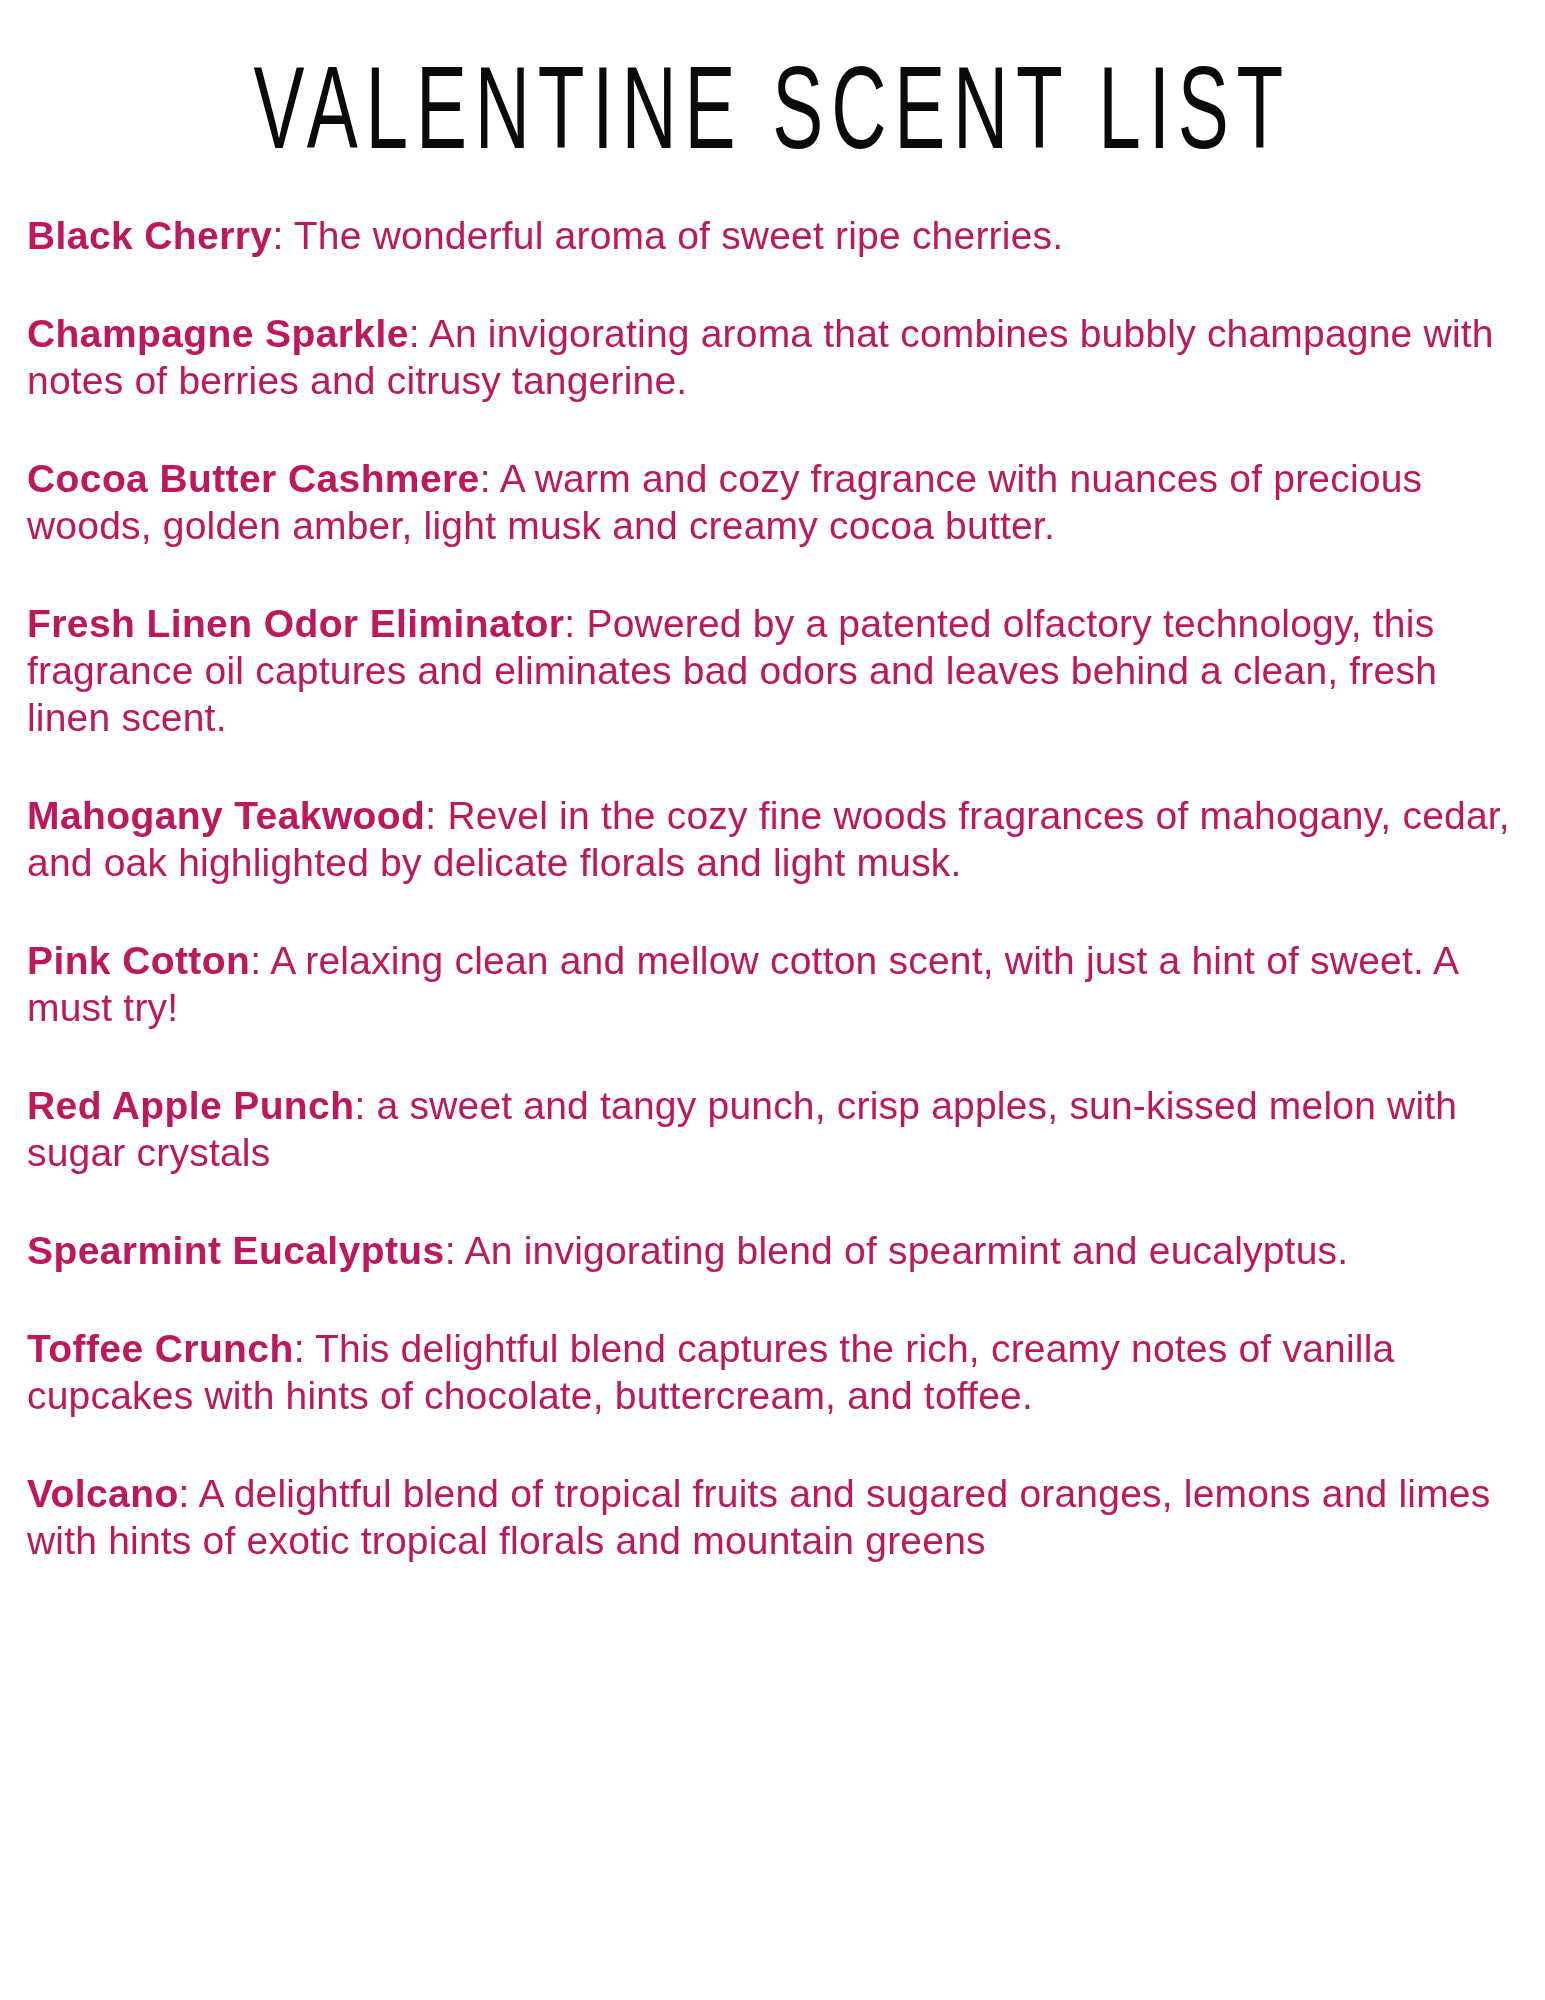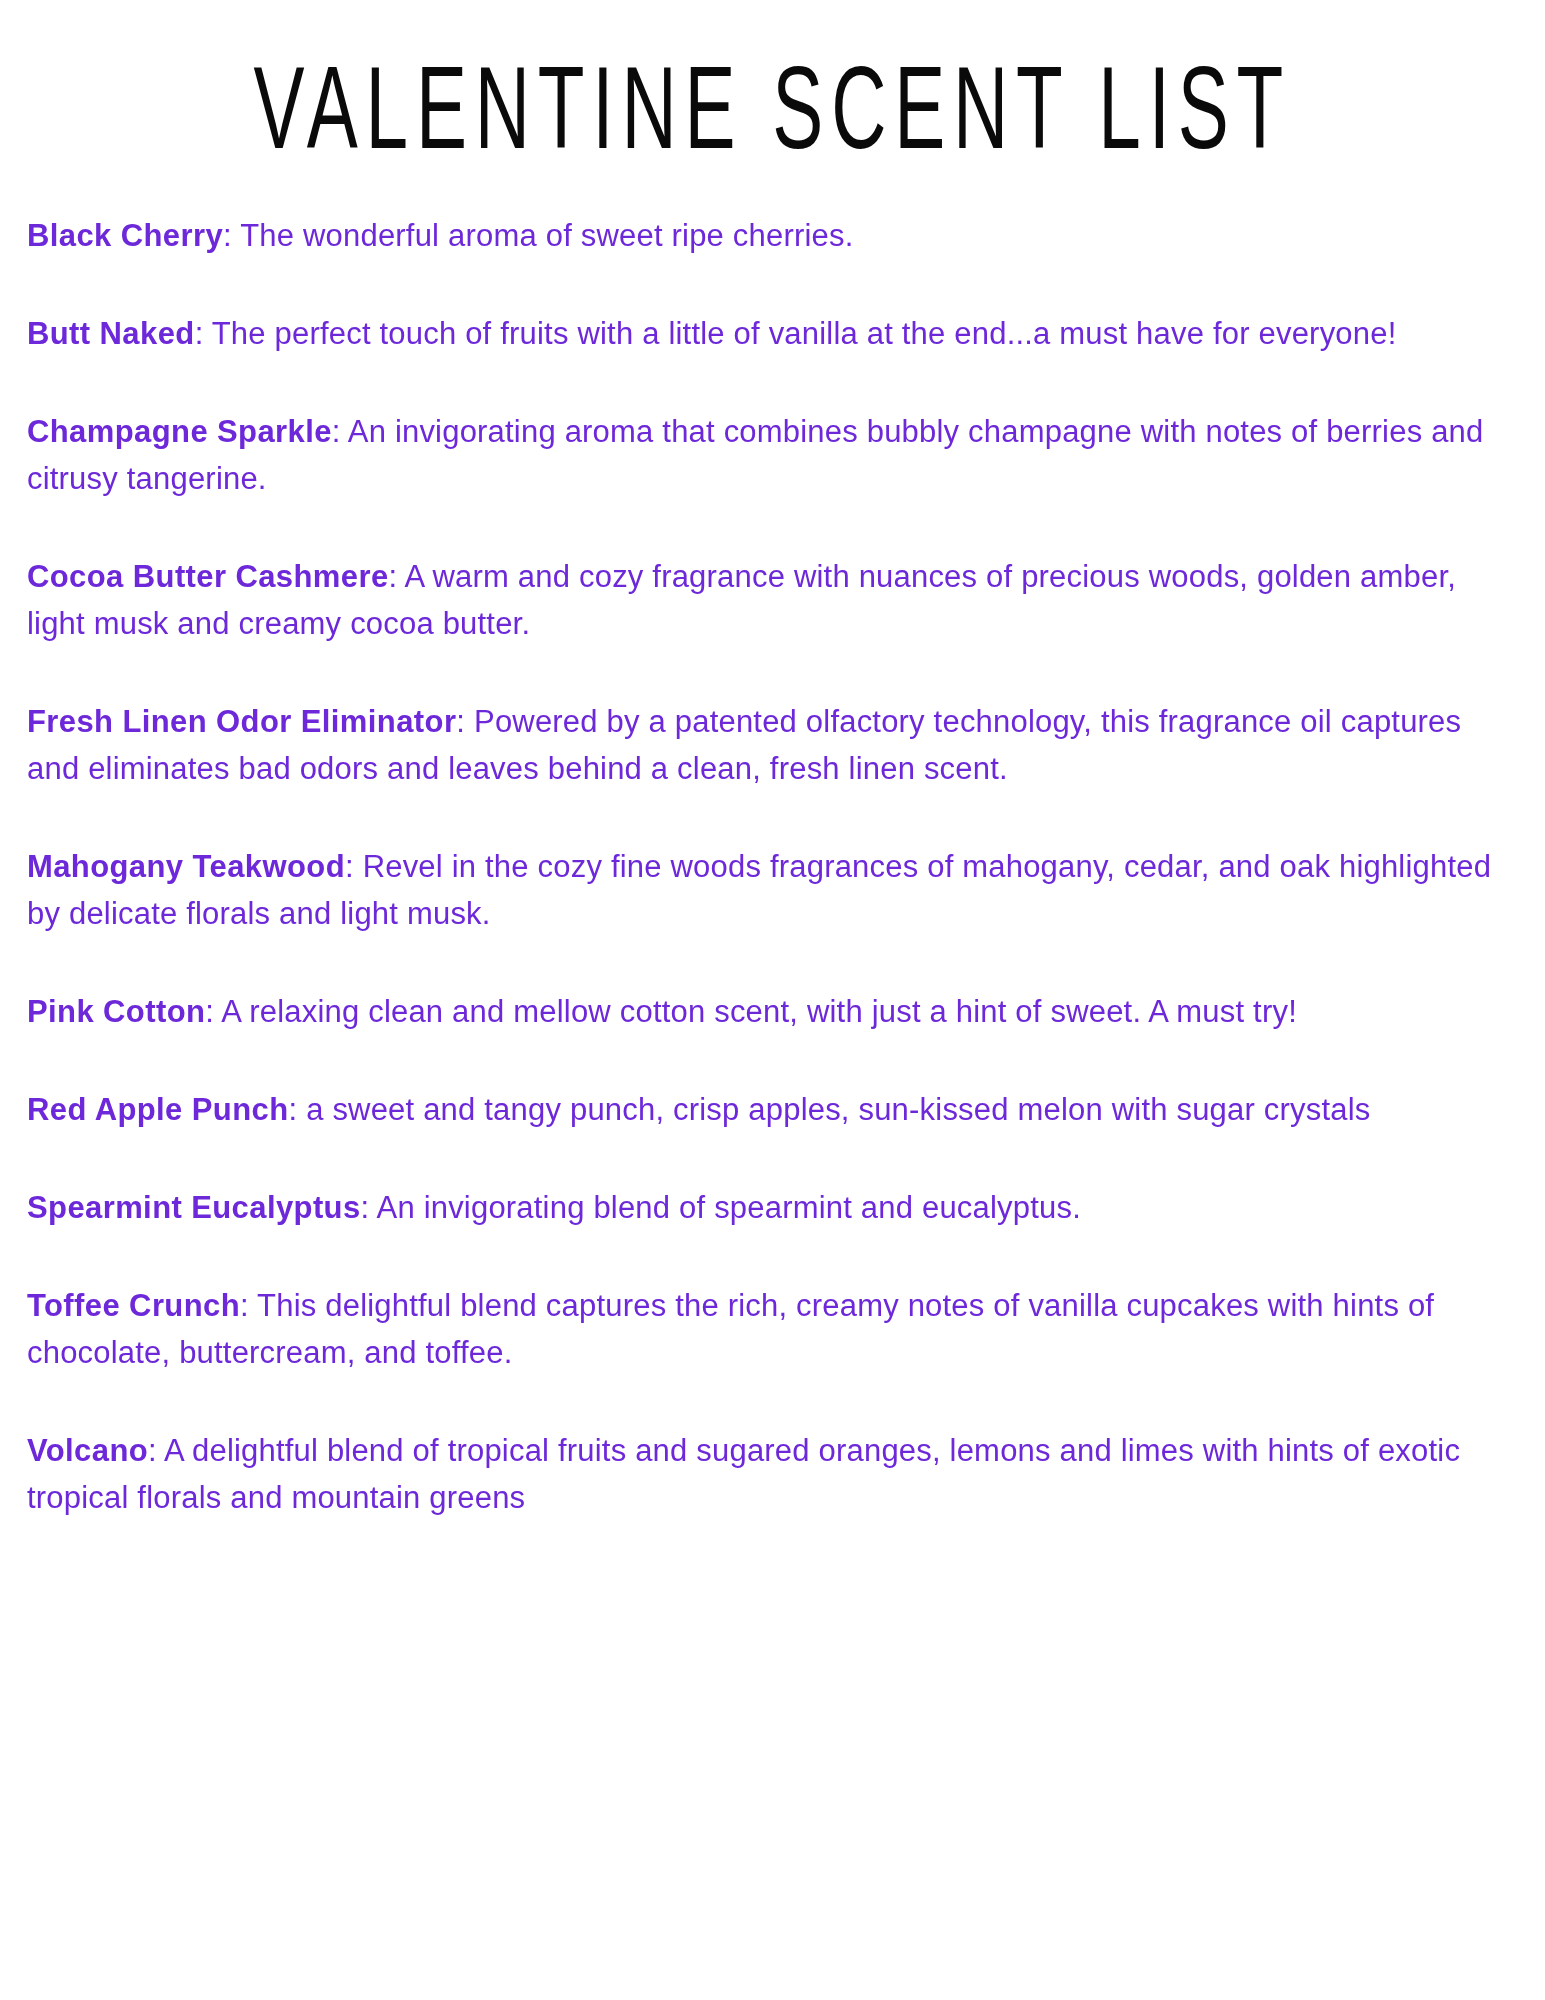--- a/index.html
+++ b/index.html
@@ -32,41 +32,40 @@
     white-space: nowrap;
     color: #0a0a0a;
     transform: scale(0.98, 1.5);
     transform-origin: center top;
   }
   .scent-list {
     padding: 12px 34px 0 27px;
   }
   .scent {
     margin: 0 0 51px 0;
-    font-size: 31px;
+    font-size: 39px;
     line-height: 47px;
     letter-spacing: 0.2px;
-    color: #6d28d9;
+    color: #be185d;
   }
   .scent b {
     font-weight: 700;
     letter-spacing: 0.4px;
   }
 </style>
 </head>
 <body>
 
 <div class="page">
   <div class="title-wrap">
     <h1 class="title">VALENTINE SCENT LIST</h1>
   </div>
   <div class="scent-list" id="scent-list">
   <p class="scent"><b>Black Cherry</b><span>: </span><span>The wonderful aroma of sweet ripe cherries.</span></p>
 
-  <p class="scent"><b>Butt Naked</b><span>: </span><span>The perfect touch of fruits with a little of vanilla at the end...a must have for everyone!</span></p>
 
   <p class="scent"><b>Champagne Sparkle</b><span>: </span><span>An invigorating aroma that combines bubbly champagne with notes of berries and citrusy tangerine.</span></p>
 
   <p class="scent"><b>Cocoa Butter Cashmere</b><span>: </span><span>A warm and cozy fragrance with nuances of precious woods, golden amber, light musk and creamy cocoa butter.</span></p>
 
   <p class="scent"><b>Fresh Linen Odor Eliminator</b><span>: </span><span>Powered by a patented olfactory technology, this fragrance oil captures and eliminates bad odors and leaves behind a clean, fresh linen scent.</span></p>
 
 
   <p class="scent"><b>Mahogany Teakwood</b><span>: </span><span>Revel in the cozy fine woods fragrances of mahogany, cedar, and oak highlighted by delicate florals and light musk.</span></p>
 

